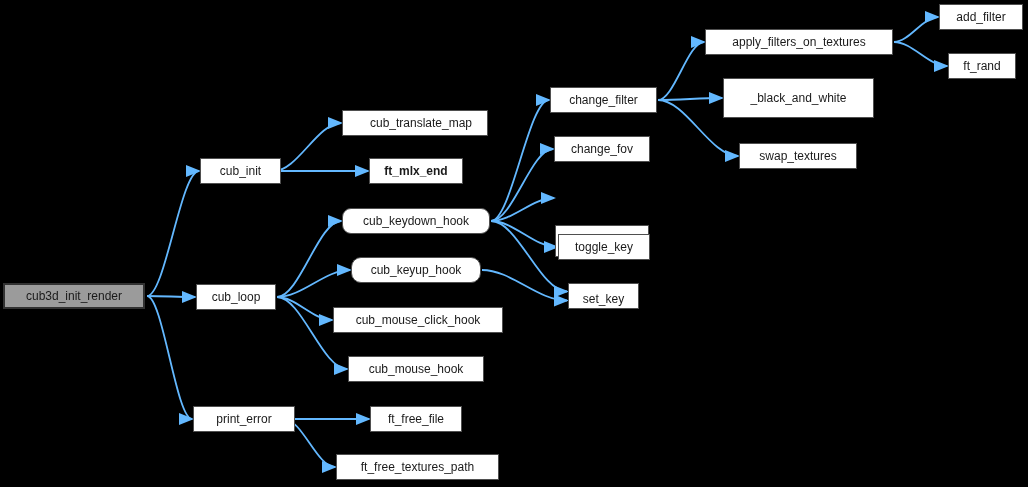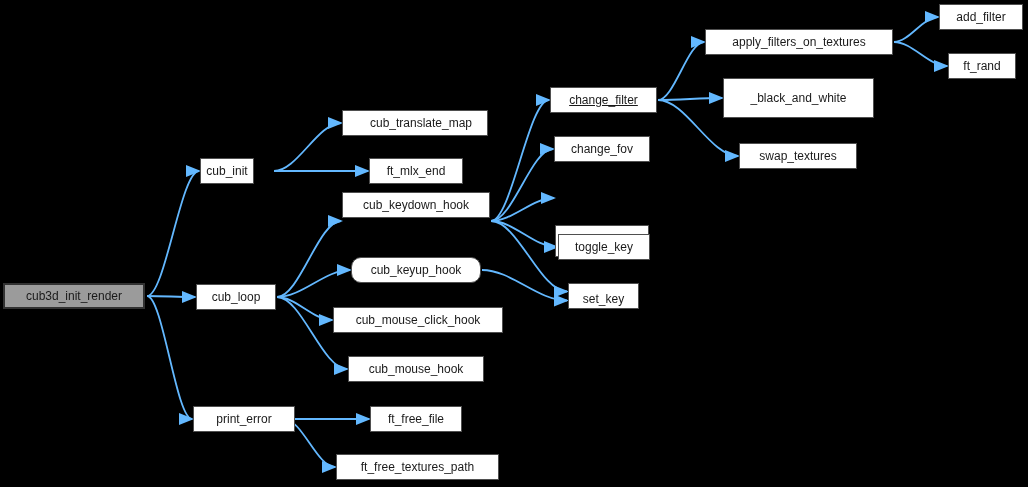--- a/index.html
+++ b/index.html
@@ -71,54 +71,54 @@
         <path class="edge" d="M658,100 C680.4,100 699.6,98 722,98" marker-end="url(#arrowhead)"></path>
         <path class="edge" d="M658,100 C686,100 710,156 738,156" marker-end="url(#arrowhead)"></path>
         <path class="edge" d="M894,42 C909.4,42 922.6,17 938,17" marker-end="url(#arrowhead)"></path>
         <path class="edge" d="M894,42 C912.55,42 928.45,66 947,66" marker-end="url(#arrowhead)"></path>
       </g>
   </svg>
 
 <div class="node hl" style="left: 3px; top: 283px; width: 142px; height: 26px;">
       <span>cub3d_init_render</span>
     </div>
-    <div class="node" style="left: 200px; top: 158px; width: 54px; height: 26px;">
+    <div class="node" style="left: 200px; top: 158px; width: 81px; height: 26px;">
       <span>cub_init</span>
     </div>
     <div class="node" style="left: 196px; top: 284px; width: 80px; height: 26px;">
       <span>cub_loop</span>
     </div>
     <div class="node" style="left: 193px; top: 406px; width: 102px; height: 26px;">
       <span>print_error</span>
     </div>
     <div class="node" style="left: 342px; top: 110px; width: 146px; height: 26px; padding-left: 12px;">
       <span>cub_translate_map</span>
     </div>
-    <div class="node" style="left: 369px; top: 158px; width: 94px; height: 26px;">
+    <div class="node" style="left: 369px; top: 158px; width: 94px; height: 26px; font-weight: bold;">
       <span>ft_mlx_end</span>
     </div>
-    <div class="node" style="left: 342px; top: 192px; width: 148px; height: 26px;">
+    <div class="node" style="left: 342px; top: 208px; width: 148px; height: 26px; border-radius: 9px;">
       <span>cub_keydown_hook</span>
     </div>
     <div class="node" style="left: 351px; top: 257px; width: 130px; height: 26px; border-radius: 10px;">
       <span>cub_keyup_hook</span>
     </div>
     <div class="node" style="left: 333px; top: 307px; width: 170px; height: 26px;">
       <span>cub_mouse_click_hook</span>
     </div>
     <div class="node" style="left: 348px; top: 356px; width: 136px; height: 26px;">
       <span>cub_mouse_hook</span>
     </div>
     <div class="node" style="left: 370px; top: 406px; width: 92px; height: 26px;">
       <span>ft_free_file</span>
     </div>
     <div class="node" style="left: 336px; top: 454px; width: 163px; height: 26px;">
       <span>ft_free_textures_path</span>
     </div>
-    <div class="node" style="left: 550px; top: 87px; width: 107px; height: 26px; text-decoration: underline;">
+    <div class="node" style="left: 550px; top: 87px; width: 107px; height: 26px;">
       <span>change_filter</span>
     </div>
     <div class="node" style="left: 554px; top: 136px; width: 96px; height: 26px;">
       <span>change_fov</span>
     </div>
     <div class="node" style="left: 555px; top: 185px; width: 94px; height: 32px; margin-top: 40px;">
       <span>ft_print_key</span>
     </div>
     <div class="node" style="left: 558px; top: 234px; width: 92px; height: 26px;">
       <span>toggle_key</span>

